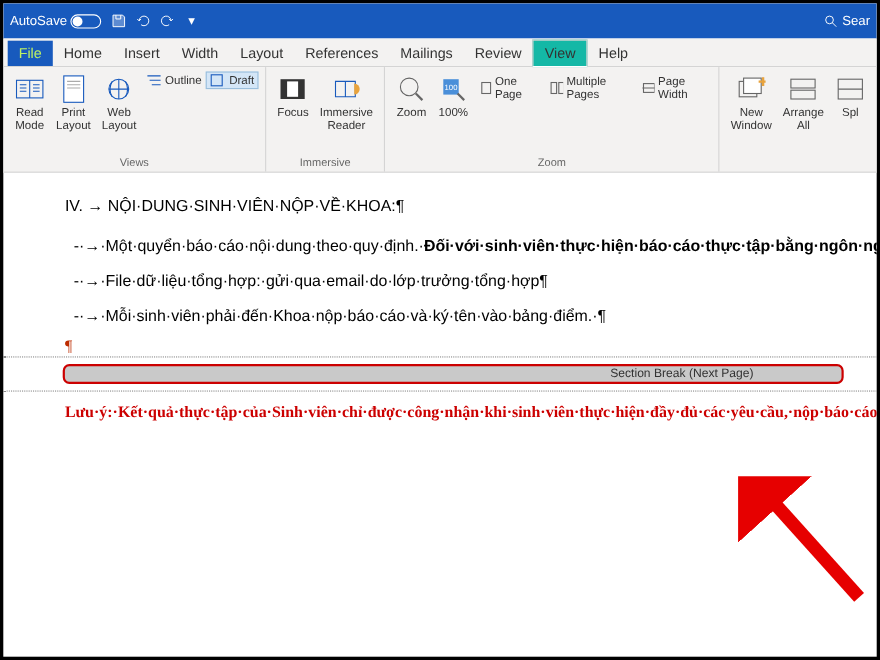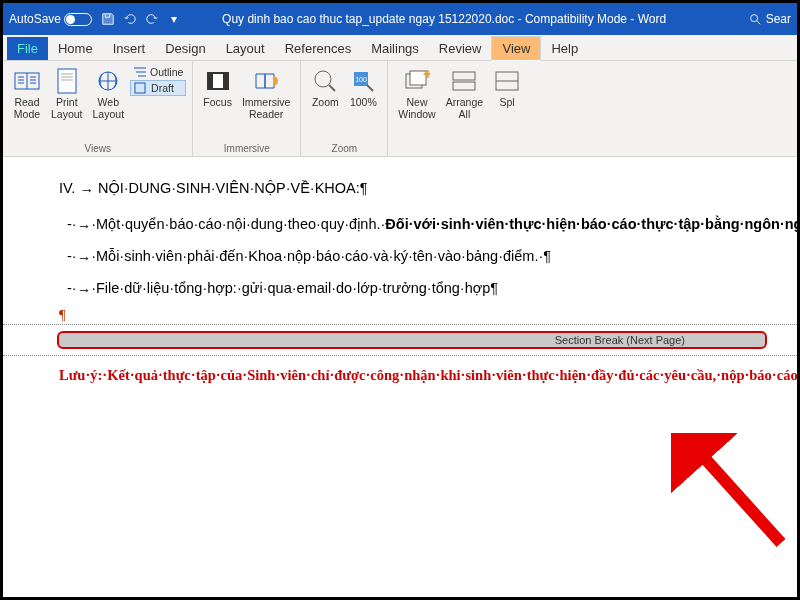--- a/index.html
+++ b/index.html
@@ -7,29 +7,29 @@
 .titlebar{height:14px;background:#185abd;color:#fff;display:flex;align-items:center;padding:16px 6px;font-size:12px}
 .autosave{display:flex;align-items:center;gap:3px;margin-right:8px}
 .toggle{width:28px;height:13px;border:1px solid #fff;border-radius:7px;position:relative}
 .toggle::after{content:"";position:absolute;width:9px;height:9px;background:#fff;border-radius:50%;top:1px;left:1px}
 .qat{display:flex;gap:6px;margin-right:20px}
 .qat-ico{width:16px;height:16px;display:flex;align-items:center;justify-content:center;color:#fff}
 .title-text{flex:none;margin-left:20px}
 .search-btn{margin-left:auto;display:flex;align-items:center;gap:4px}
 .menubar{height:26px;background:#f3f2f1;display:flex;align-items:end;padding:0 4px;border-bottom:1px solid #d4d4d4}
 .tab{padding:4px 10px;font-size:13px;color:#333;cursor:pointer}
-.tab.file{background:#185abd;color:#5eead4}
-.tab.active{background:#fdba74;border:1px solid #d4d4d4;border-bottom:1px solid #fff;margin-bottom:-1px}
+.tab.file{background:#185abd;color:#bef264}
+.tab.active{background:#14b8a6;border:1px solid #d4d4d4;border-bottom:1px solid #fff;margin-bottom:-1px}
 .ribbon{height:96px;background:#f3f2f1;display:flex;border-bottom:1px solid #d4d4d4}
 .group{border-right:1px solid #d4d4d4;padding:4px 6px 2px;display:flex;flex-direction:column;justify-content:space-between}
 .group-label{font-size:10px;color:#666;text-align:center;margin-top:4px}
 .group-body{display:flex;gap:2px;flex:1;align-items:flex-start}
 .vbtn{display:flex;flex-direction:column;align-items:center;gap:2px;padding:2px 4px;font-size:10.5px;color:#333;text-align:center;line-height:1.1;cursor:pointer}
 .vbtn .ico{width:28px;height:28px;display:flex;align-items:center;justify-content:center}
-.stack{display:flex;flex-direction:column;gap:1px;font-size:10.5px;color:#333}
+.stack{display:flex;flex-direction:row;gap:1px;font-size:10.5px;color:#333}
 .stack-item{display:flex;align-items:center;gap:3px;padding:1px 3px;cursor:pointer}
 .stack-item.sel{background:#d4e6f7;border:1px solid #9abedc}
 .chk{width:11px;height:11px;border:1px solid #888;background:#fff;flex:none}
 .doc{padding:18px 36px 0 56px;font-family:"Times New Roman",serif;font-size:14.5px;line-height:1.8;color:#000}
 .heading{font-weight:normal;margin-bottom:10px}
 .bullet{margin-left:22px;text-indent:-14px;margin-bottom:6px;text-align:justify}
 .bold{font-weight:bold}
 .mark{color:#bd2c00}
 .section-break{margin:6px 30px 6px 54px;height:18px;background:#c9c9c9;border:2px solid #c00;border-radius:6px;position:relative;font-size:11px;font-family:"Segoe UI";display:flex;align-items:center;justify-content:flex-end;padding-right:80px;color:#333}
 .dotted{height:0;border-top:1px dotted #888;margin:0 0}
@@ -57,35 +57,34 @@
           <path fill="none" stroke="#fff" d="M4 8a5 5 0 1 1 2 4M4 8l-2-2m2 2l2-2"></path>
         </svg>
       </span>
     <span class="qat-ico">
         <svg width="14" height="14" viewBox="0 0 16 16">
           <path fill="none" stroke="#fff" d="M12 8a5 5 0 1 0-2 4M12 8l2-2m-2 2l-2-2"></path>
         </svg>
       </span>
     <span class="qat-ico">▾</span>
   </div>
-  <span class="title-text">Quy dinh bao cao thuc tap_update ngay 15122020.doc - Compatibility Mode - Word</span>
   <div class="search-btn">
     <svg width="14" height="14" viewBox="0 0 16 16">
         <circle cx="7" cy="7" r="4" fill="none" stroke="#fff"></circle>
         <path stroke="#fff" d="M10 10l4 4"></path>
       </svg>
     <span>Sear</span>
   </div>
 </div>
 
 <div class="menubar">
   <div class="tab file">File</div>
   <div class="tab">Home</div>
   <div class="tab">Insert</div>
-  <div class="tab">Design</div>
+  <div class="tab">Width</div>
   <div class="tab">Layout</div>
   <div class="tab">References</div>
   <div class="tab">Mailings</div>
   <div class="tab">Review</div>
   <div class="tab active">View</div>
   <div class="tab">Help</div>
 </div>
 
 <div class="ribbon">
   <div class="group">
@@ -178,20 +177,42 @@
       <div class="vbtn">
           <span class="ico">
             <svg width="26" height="26">
               <rect x="4" y="4" width="14" height="14" fill="#4a8fd9"></rect>
               <text x="11" y="14" font-size="7" fill="#fff" text-anchor="middle">100</text>
               <path stroke="#666" stroke-width="2" d="M17 17l6 6"></path>
             </svg>
           </span>
           <span>100%</span>
         </div>
+      <div class="stack" style="gap:4px;padding-top:2px">
+        <div class="stack-item">
+            <svg width="14" height="12">
+              <rect x="3" y="1" width="8" height="10" fill="none" stroke="#666"></rect>
+            </svg>
+            <span>One Page</span>
+          </div>
+        <div class="stack-item">
+            <svg width="14" height="12">
+              <rect x="1" y="1" width="5" height="10" fill="none" stroke="#666"></rect>
+              <rect x="8" y="1" width="5" height="10" fill="none" stroke="#666"></rect>
+            </svg>
+            <span>Multiple Pages</span>
+          </div>
+        <div class="stack-item">
+            <svg width="14" height="12">
+              <rect x="2" y="2" width="10" height="8" fill="none" stroke="#666"></rect>
+              <path stroke="#666" d="M1 6h12"></path>
+            </svg>
+            <span>Page Width</span>
+          </div>
+      </div>
     </div>
     <div class="group-label">Zoom</div>
   </div>
 
   <div class="group" style="border-right:none">
     <div class="group-body">
       <div class="vbtn">
           <span class="ico">
             <svg width="26" height="22">
               <rect x="2" y="4" width="16" height="14" fill="none" stroke="#666"></rect>
@@ -222,22 +243,22 @@
           <span>Spl</span>
         </div>
     </div>
     <div class="group-label">&nbsp;</div>
   </div>
 </div>
 
 <div class="doc">
   <div class="heading">IV. → NỘI·DUNG·SINH·VIÊN·NỘP·VỀ·KHOA:¶</div>
   <div class="bullet"><span>-·→·Một·quyển·báo·cáo·nội·dung·theo·quy·định.·</span><span class="bold">Đối·với·sinh·viên·thực·hiện·báo·cáo·thực·tập·bằng·ngôn·ngữ·Tiếng·Anh,·mẫu·báo·cáo·cũng·phải·đầy·đủ·các·nội·dung·và·trình·tự·theo·quy·định.¶</span></div>
+  <div class="bullet">-·→·File·dữ·liệu·tổng·hợp:·gửi·qua·email·do·lớp·trưởng·tổng·hợp¶</div>
   <div class="bullet">-·→·Mỗi·sinh·viên·phải·đến·Khoa·nộp·báo·cáo·và·ký·tên·vào·bảng·điểm.·¶</div>
-  <div class="bullet">-·→·File·dữ·liệu·tổng·hợp:·gửi·qua·email·do·lớp·trưởng·tổng·hợp¶</div>
 </div>
 <div class="mark" style="margin-left:56px;font-family:'Times New Roman';font-size:14.5px">¶</div>
 <div class="dotted"></div>
 <div class="section-break">
     <span>Section Break (Next Page)</span>
   </div>
 <div class="dotted"></div>
 <div class="red-text">Lưu·ý:·Kết·quả·thực·tập·của·Sinh·viên·chỉ·được·công·nhận·khi·sinh·viên·thực·hiện·đầy·đủ·các·yêu·cầu,·nộp·báo·cáo·và·file·dữ·liệu·đúng·quy·định.·Sau·thời·hạn·nộp,·Khoa·sẽ·tiến·hành·kiểm·tra·và·xử·lý·đối·với·các·trường·hợp·làm·báo·cáo·không·nghiêm·túc·hoặc·có·hiện·tượng·sao·chép·đề·tài·cuả·các·khoá·trước·cuả·Khoa·và·các·trường·khác.¶</div>
 
 <svg class="arrow" width="120" height="120">

